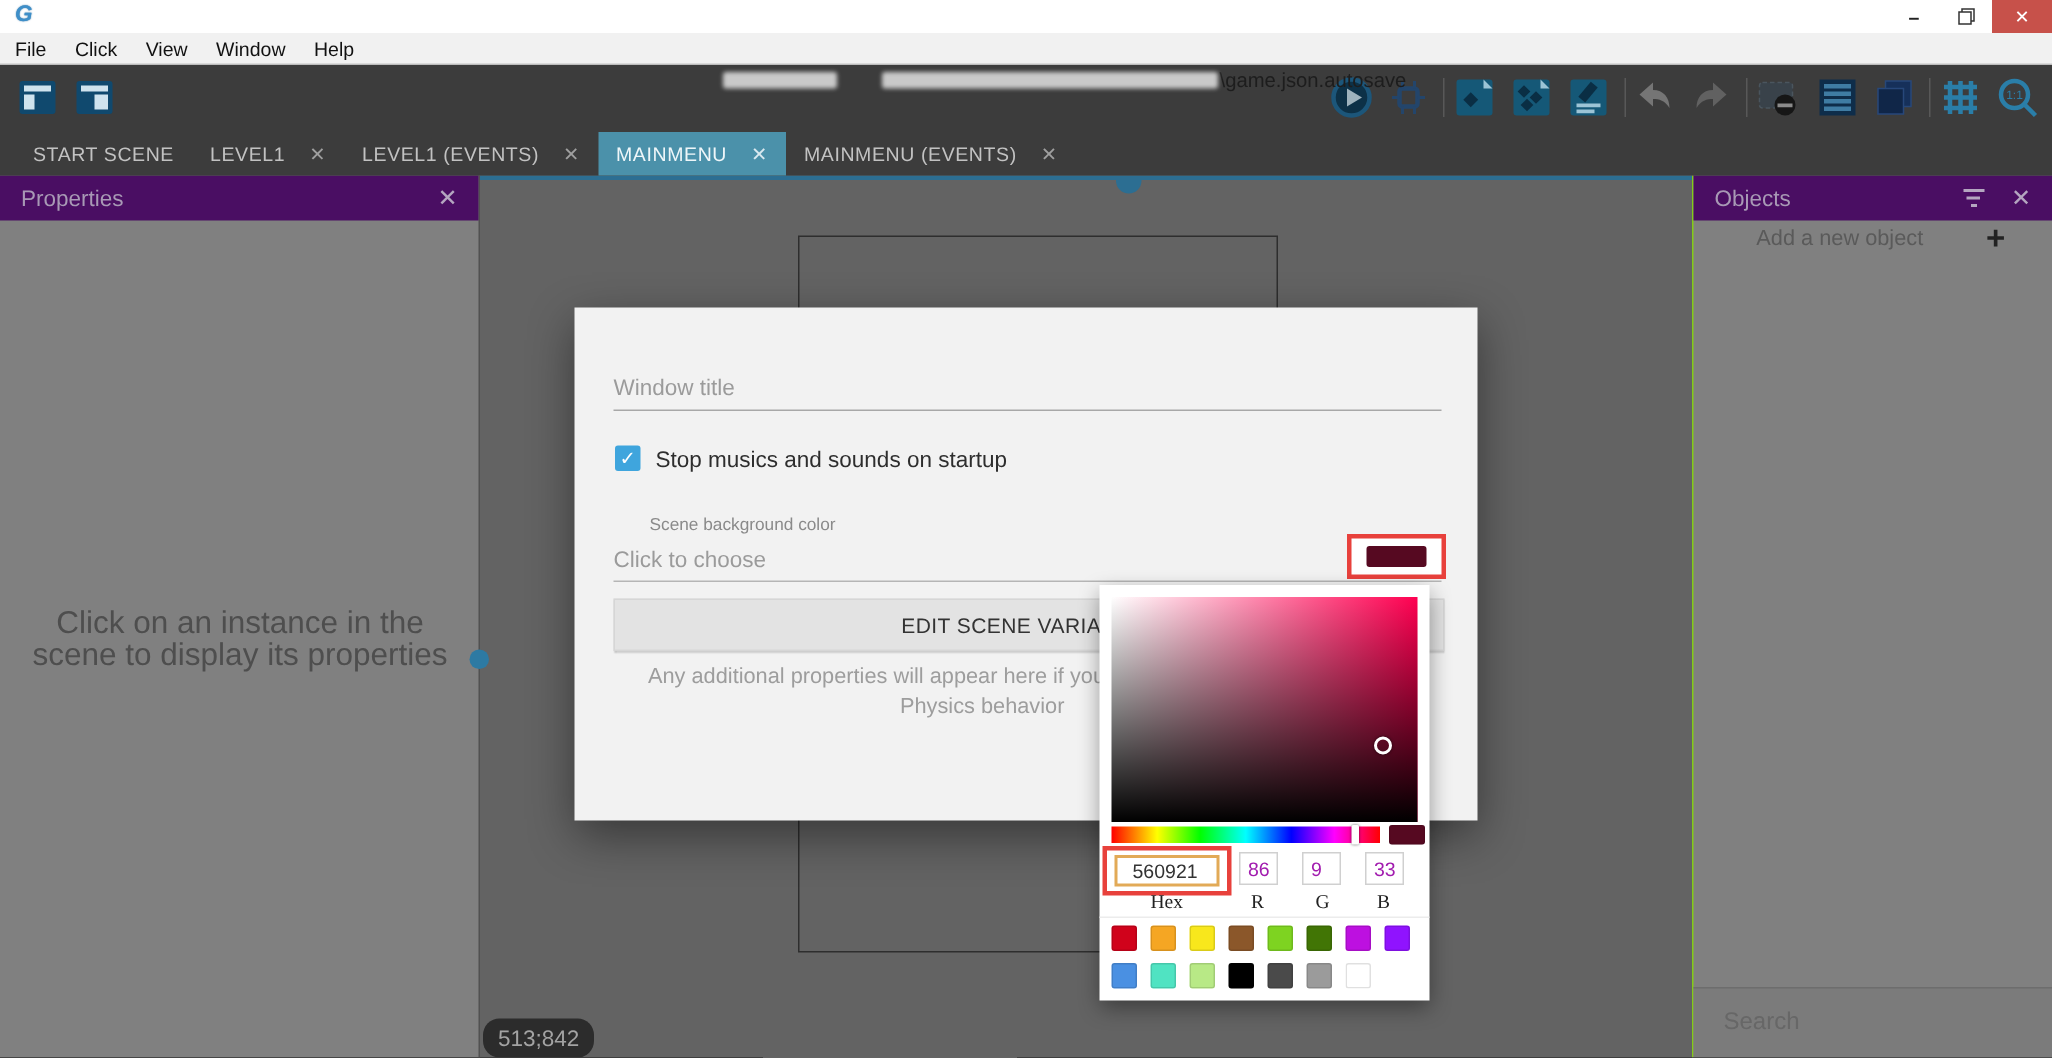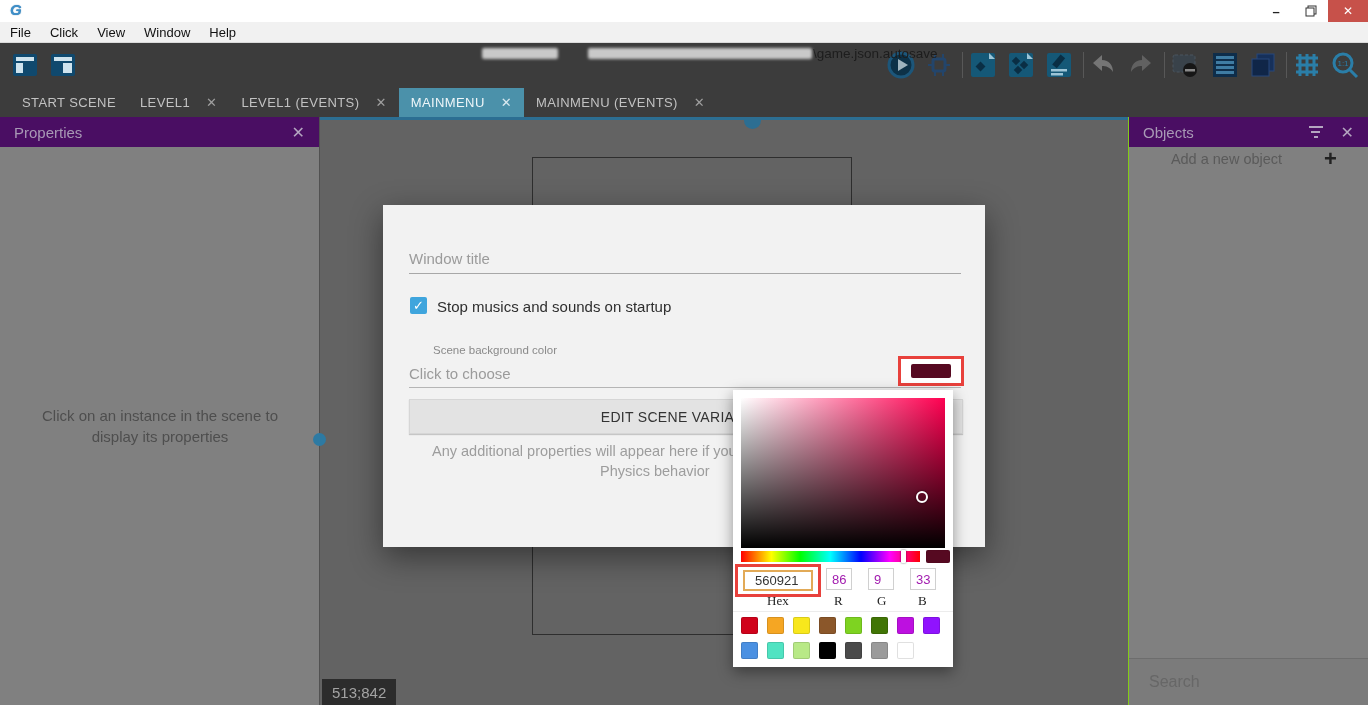--- a/index.html
+++ b/index.html
@@ -43,40 +43,40 @@
   
   .panel{position:absolute;top:117px;height:588px;background:#808080;box-sizing:border-box;}
   .panel-left{left:0;width:320px;border-right:1px solid #515151;}
   .panel-right{left:1128px;width:240px;border-left:1px solid #84cc16;}
   .panel-header{height:30px;background:#4a0e63;color:#a899b5;display:flex;align-items:center;
                 padding:0 14px;font-size:15px;}
   .ph-close{margin-left:auto;font-size:16px;color:#b4a6c0;}
   .filter-icon{margin-left:auto;margin-right:18px;display:flex;flex-direction:column;gap:3px;align-items:center;}
   .filter-icon i{display:block;height:2px;background:#b4a6c0;}
   .panel-msg{position:absolute;left:20px;top:288px;width:280px;text-align:center;
-             color:#4e4e4e;font-size:15px;line-height:21px;}
+             color:#4e4e4e;font-size:21px;line-height:21px;}
   .add-row{position:absolute;left:0;top:25px;width:100%;height:34px;display:flex;align-items:center;}
   .add-label{flex:1;text-align:center;color:#5a5a5a;font-size:14.5px;}
   .plus{width:44px;text-align:left;color:#222;font-size:22px;font-weight:bold;}
   .search-row{position:absolute;left:0;bottom:0;width:100%;height:47px;background:#7b7b7b;
               border-top:1px solid #6d6d6d;display:flex;align-items:center;padding:0 18px;box-sizing:border-box;}
   .search-input{flex:1;background:transparent;border:none;outline:none;color:#676767;font-size:16px;
                 font-family:"Liberation Sans",sans-serif;}
   .search-input::placeholder{color:#676767;}
 
   
   .canvas-topline{position:absolute;left:320px;top:117px;width:808px;height:3px;background:#2c6e92;z-index:2;}
   .canvas-handle{position:absolute;left:744px;top:120px;width:17px;height:9px;
                  border-radius:0 0 9px 9px;background:#2c6e92;z-index:2;}
   .blue-dot{position:absolute;left:313px;top:433px;width:13px;height:13px;border-radius:50%;
             background:#2d7aa3;z-index:6;}
   .scene-rect{position:absolute;left:532px;top:157px;width:318px;height:476px;
               border:1px solid #2e2e2e;z-index:1;}
   .coord-badge{position:absolute;left:322px;top:679px;height:26px;background:#2c2c2c;color:#a3a3a3;
-               font-size:15px;display:flex;align-items:center;padding:0 10px;z-index:6;}
+               font-size:15px;display:flex;align-items:center;padding:0 10px;z-index:6;border-radius:11px;}
 
   
   .dialog{position:absolute;left:383px;top:205px;width:602px;height:342px;background:#f2f2f2;
           box-shadow:0 10px 30px rgba(0,0,0,.45);z-index:10;}
   .d-wintitle{position:absolute;left:26px;top:45px;font-size:15px;color:#9b9b9b;}
   .d-line1{position:absolute;left:26px;top:68px;width:552px;height:1px;background:#a8a8a8;}
   .d-check{position:absolute;left:27px;top:92px;width:17px;height:17px;background:#3fa5dd;
            border-radius:2px;color:#fff;font-size:13px;display:flex;align-items:center;justify-content:center;}
   .d-checklabel{position:absolute;left:54px;top:93px;font-size:15px;color:#2e2e2e;}
   .d-bglabel{position:absolute;left:26px;top:139px;font-size:11.5px;color:#8a8a8a;margin-left:24px;}

